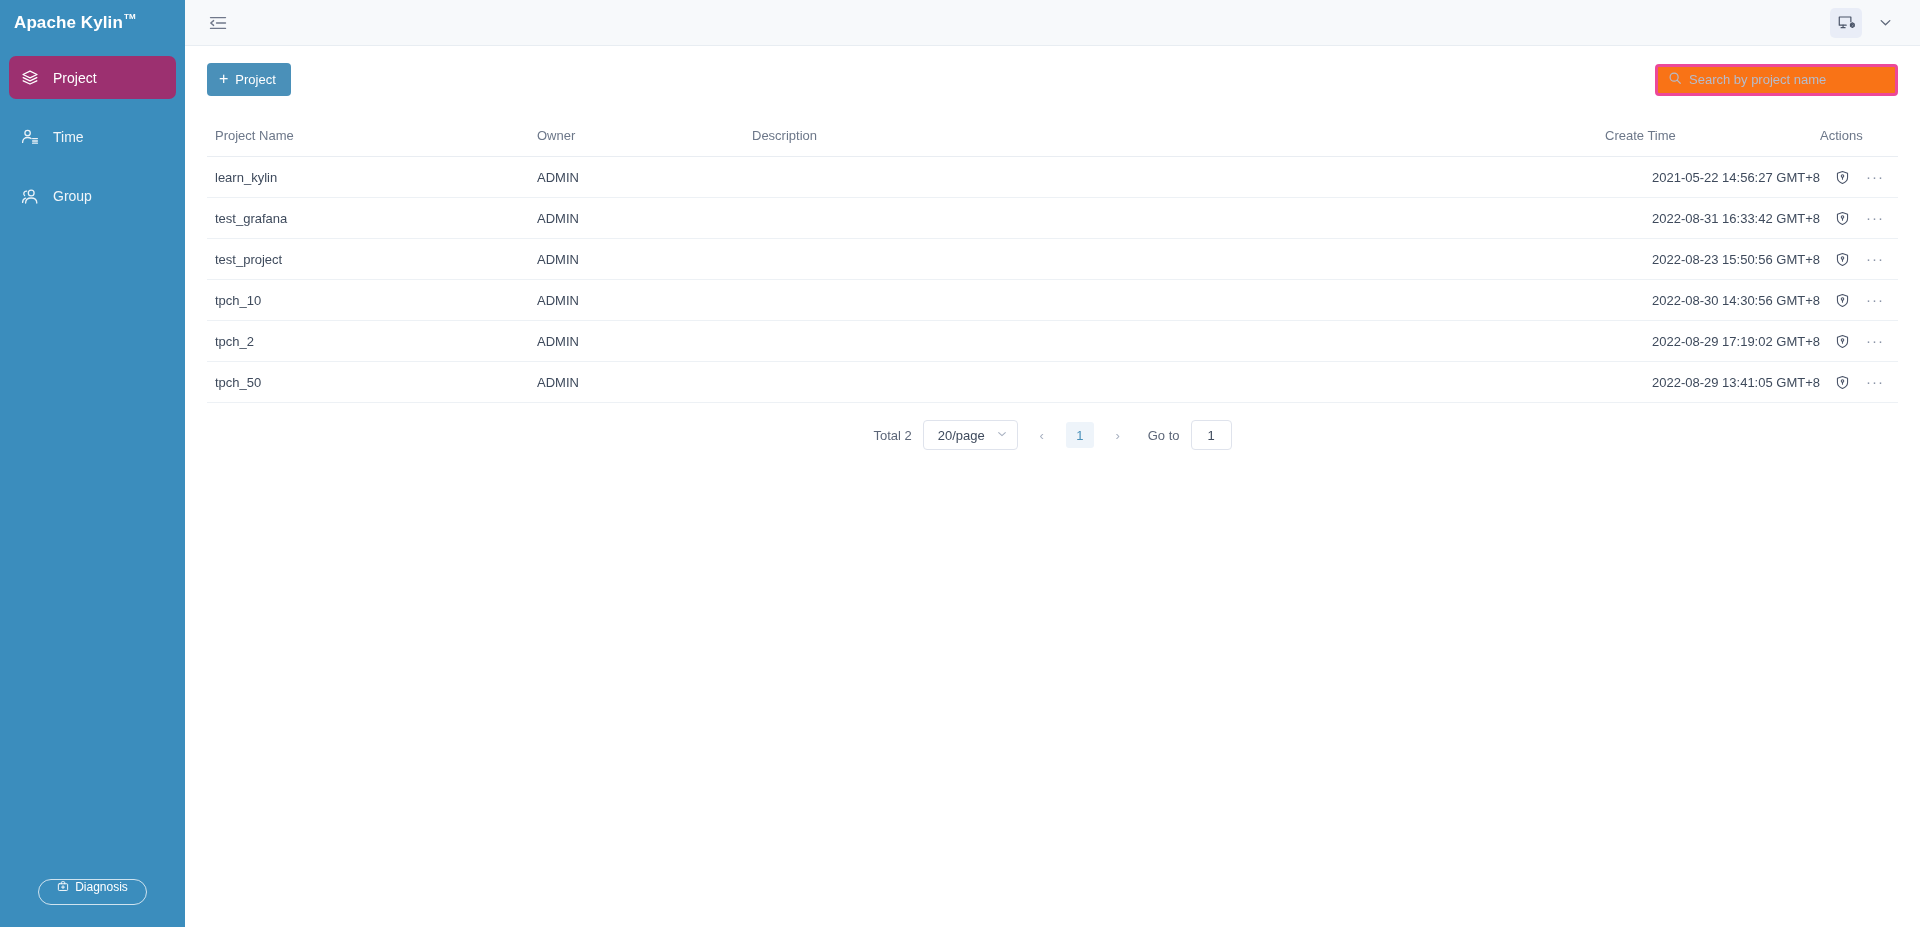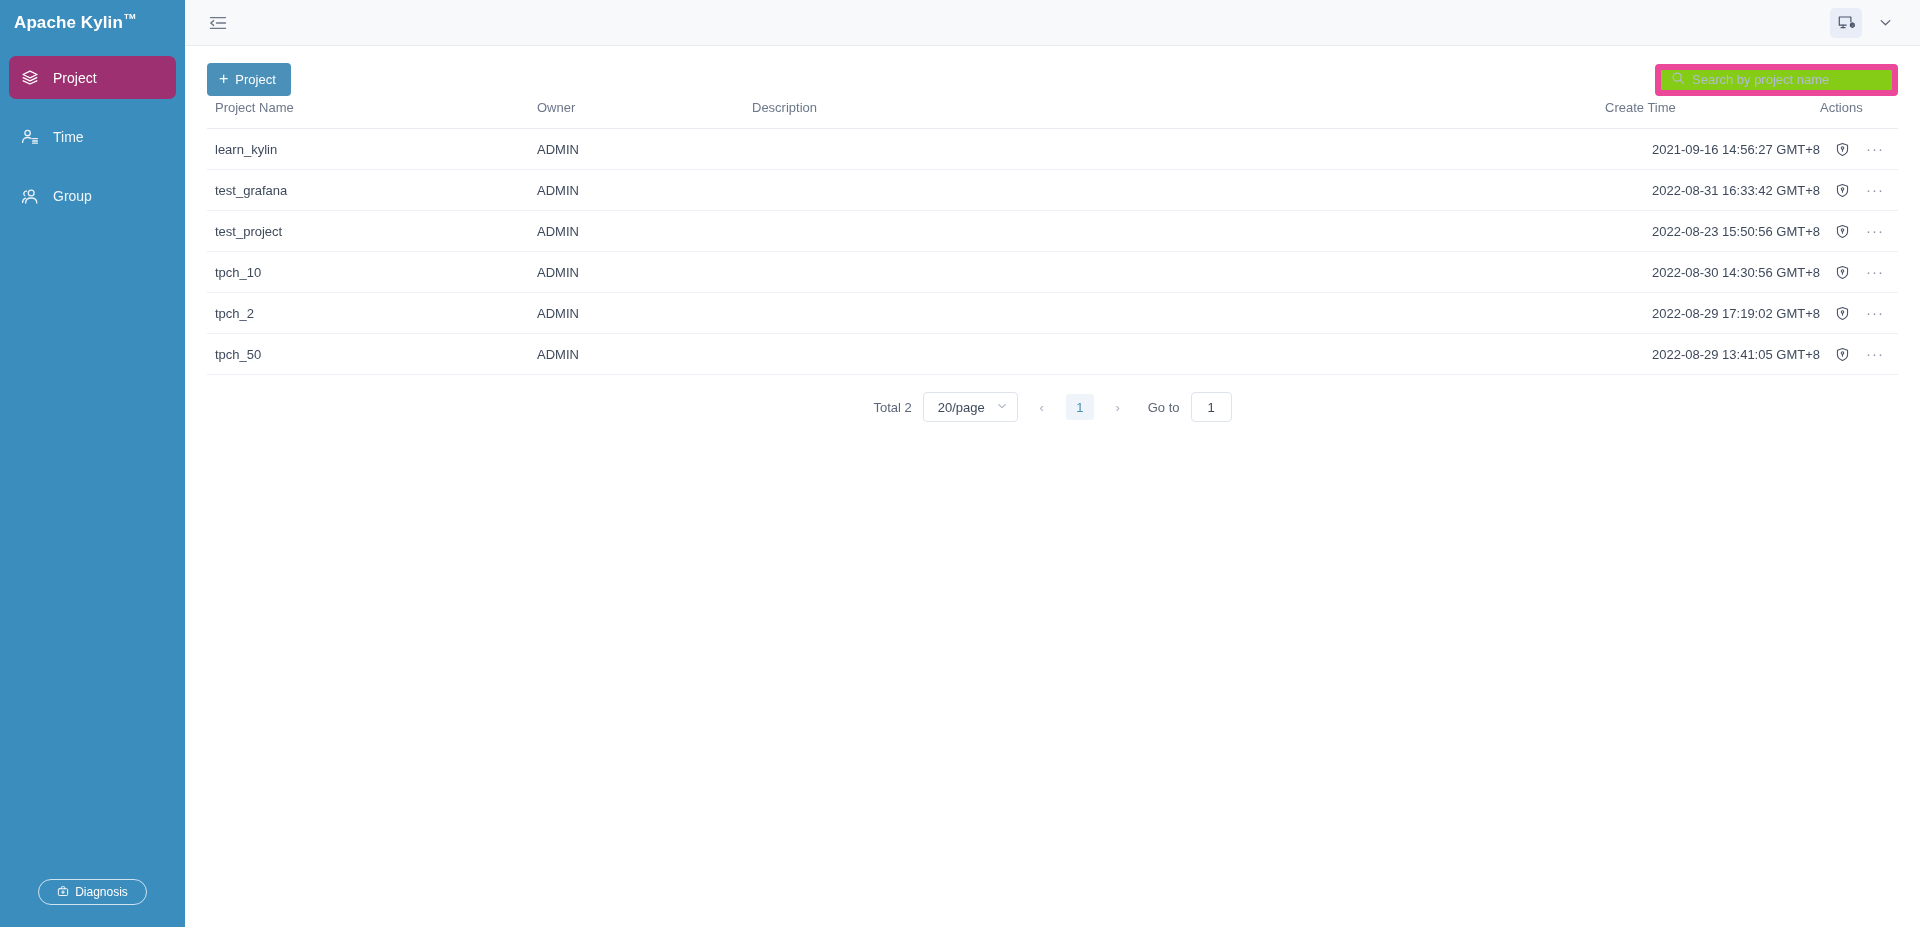--- a/index.html
+++ b/index.html
@@ -91,21 +91,20 @@
     justify-content: center;
   }
   .diagnosis-btn {
     border: 1px solid #cfe3ef;
     border-radius: 14px;
     color: #ffffff;
     font-size: 12px;
     height: 26px;
     padding: 0 18px;
     display: flex;
-    align-items: center;
     gap: 6px;
     cursor: pointer;
     background: transparent;
   }
 
   
   .main {
     flex: 1 1 auto;
     height: 927px;
     display: flex;
@@ -187,44 +186,44 @@
     font-size: 16px;
     line-height: 1;
     font-weight: 400;
     position: relative;
     top: -1px;
   }
 
   .search-box {
     width: 243px;
     height: 32px;
-    border: 6px solid #ec4899;
+    border: 3px solid #ec4899;
     border-radius: 4px;
     display: flex;
     align-items: center;
     padding: 0 10px;
     gap: 7px;
-    background: #84cc16;
+    background: #f97316;
   }
   .search-box input {
     border: none;
     outline: none;
     font-size: 13px;
     color: #3e4a5c;
     font-family: "Liberation Sans", sans-serif;
     width: 100%;
     background: transparent;
   }
   .search-box input::placeholder { color: #b4bcce; }
 
   
   table.projects {
     width: 100%;
     border-collapse: collapse;
-    margin-top: 4px;
+    margin-top: 32px;
     table-layout: fixed;
   }
   table.projects th {
     text-align: left;
     font-size: 13px;
     font-weight: normal;
     color: #6c7789;
     padding: 0 0 13px 0;
     border-bottom: 1px solid #e9edf2;
   }
@@ -446,21 +445,21 @@
             <th class="col-time">Create Time</th>
             <th class="col-act">Actions</th>
           </tr>
         </thead>
         <tbody>
 
           <tr>
             <td class="col-name">learn_kylin</td>
             <td class="col-owner">ADMIN</td>
             <td class="col-desc"></td>
-            <td class="col-time">2021-09-16 14:56:27 GMT+8</td>
+            <td class="col-time">2021-05-22 14:56:27 GMT+8</td>
             <td class="col-act">
               <div class="row-actions">
                 <span class="act-icon">
                   <svg width="15" height="15" viewBox="0 0 16 16" fill="none" stroke="#4a5468" stroke-width="1.15" stroke-linecap="round" stroke-linejoin="round">
                     <path d="M8 1.6 L13.4 3.5 V8 c0 3.1-2.4 5.2-5.4 6.4 C5 13.2 2.6 11.1 2.6 8 V3.5 z"></path>
                     <circle cx="8" cy="6.4" r="1.35"></circle>
                     <path d="M8 7.8 V9.9"></path>
                   </svg>
                 </span>
                 <span class="dots">···</span>

